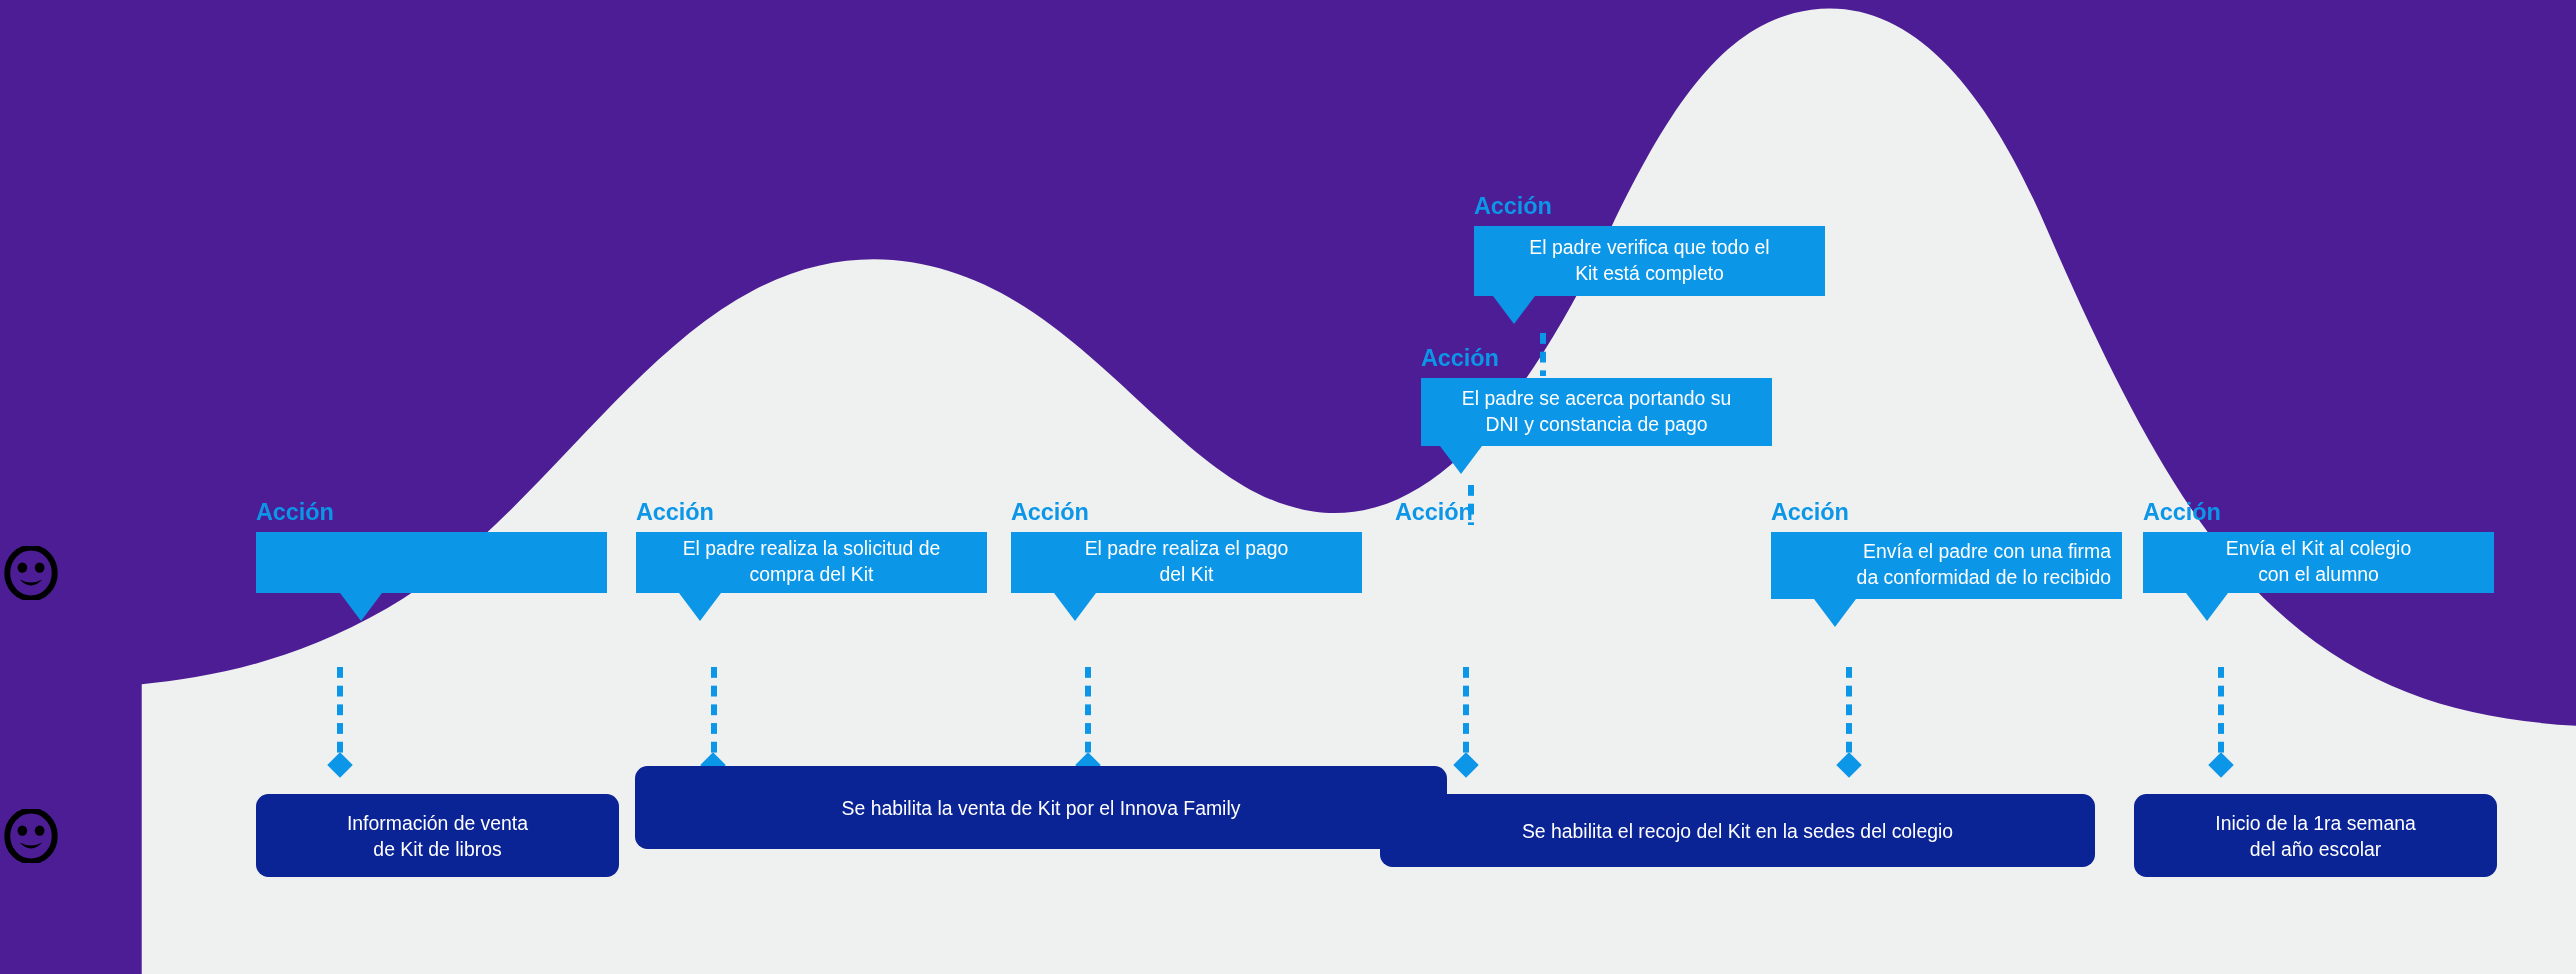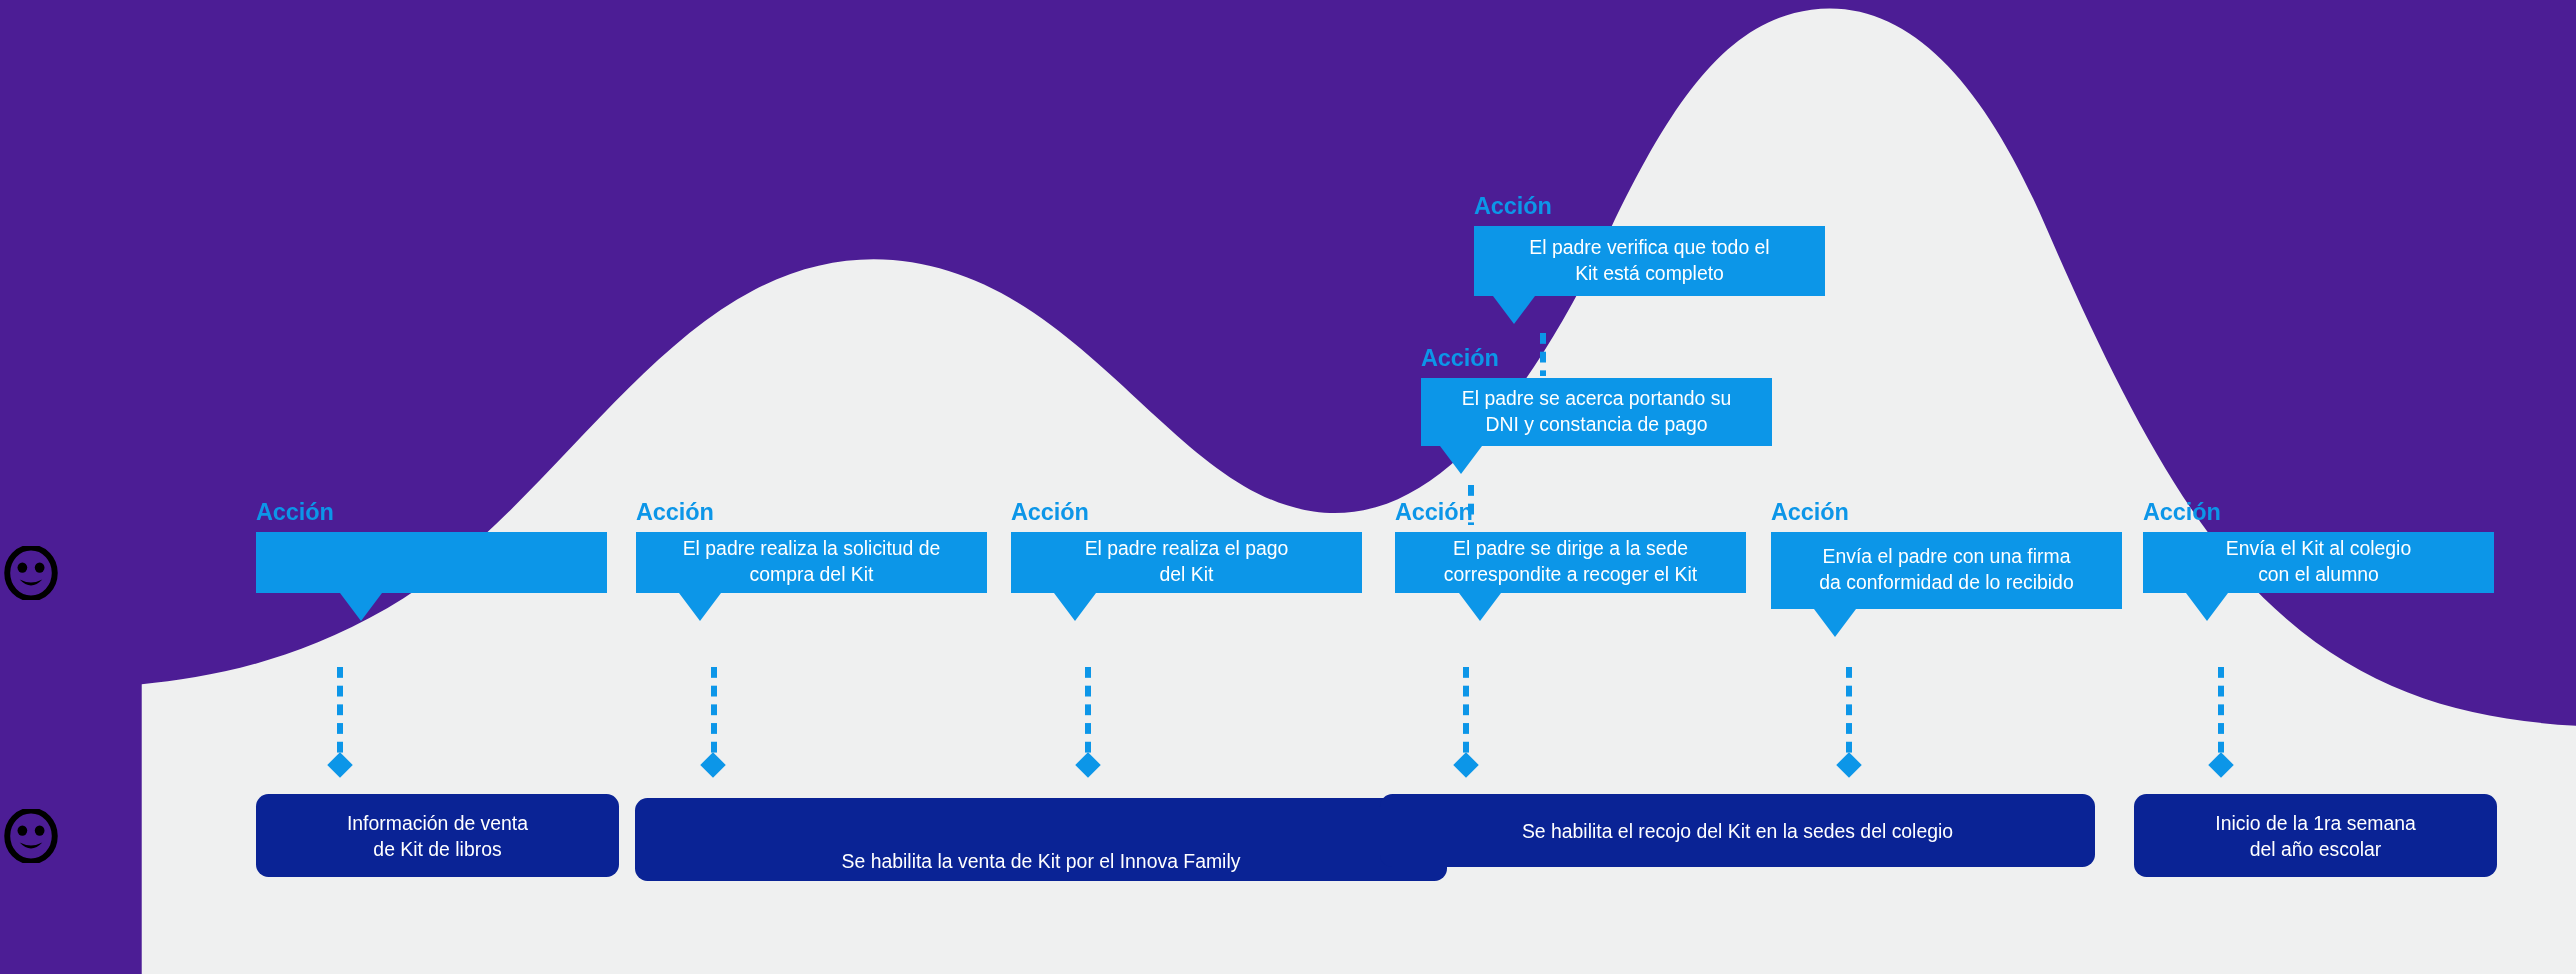--- a/index.html
+++ b/index.html
@@ -206,34 +206,27 @@
         <span>del Kit</span>
       </span>
       <span class="tail" style="left:43px;"></span>
     </div>
   </div>
   <div class="connector" style="left:1085px; top:667px; height:95px;"></div>
   <div class="diamond" style="left:1079px; top:756px;"></div>
 
   <div class="action" style="left:1395px; top:501px;">
     <div class="action-label">Acción</div>
-    <div class="bubble" style="width:351px; height:61px;">
-      <span class="bubble-text">
-        <span>El padre se dirige a la sede</span><br>
-        <span>correspondite a recoger el Kit</span>
-      </span>
-      <span class="tail" style="left:64px;"></span>
-    </div>
   </div>
   <div class="connector" style="left:1463px; top:667px; height:95px;"></div>
   <div class="diamond" style="left:1457px; top:756px;"></div>
 
   <div class="action" style="left:1771px; top:501px;">
     <div class="action-label">Acción</div>
-    <div class="bubble" style="width:351px; height:77px;">
+    <div class="bubble" style="width:351px; height:67px;text-align:right;">
       <span class="bubble-text">
         <span>Envía el padre con una firma</span><br>
         <span>da conformidad de lo recibido</span>
       </span>
       <span class="tail" style="left:43px;"></span>
     </div>
   </div>
   <div class="connector" style="left:1846px; top:667px; height:95px;"></div>
   <div class="diamond" style="left:1840px; top:756px;"></div>
 
@@ -250,21 +243,21 @@
   <div class="connector" style="left:2218px; top:667px; height:95px;"></div>
   <div class="diamond" style="left:2212px; top:756px;"></div>
 
   <div class="touchpoint" style="left:256px; top:794px; width:363px; height:83px;">
     <span class="touchpoint-text">
       <span>Información de venta</span><br>
       <span>de Kit de libros</span>
     </span>
   </div>
 
-  <div class="touchpoint" style="left:635px; top:798px; width:812px; height:83px;align-items:flex-end;">
+  <div class="touchpoint" style="left:635px; top:766px; width:812px; height:83px;">
     <span class="touchpoint-text">Se habilita la venta de Kit por el Innova Family</span>
   </div>
 
   <div class="touchpoint" style="left:1380px; top:794px; width:715px; height:73px;">
     <span class="touchpoint-text">Se habilita el recojo del Kit en la sedes del colegio</span>
   </div>
 
   <div class="touchpoint" style="left:2134px; top:794px; width:363px; height:83px;">
     <span class="touchpoint-text">
       <span>Inicio de la 1ra semana</span><br>

